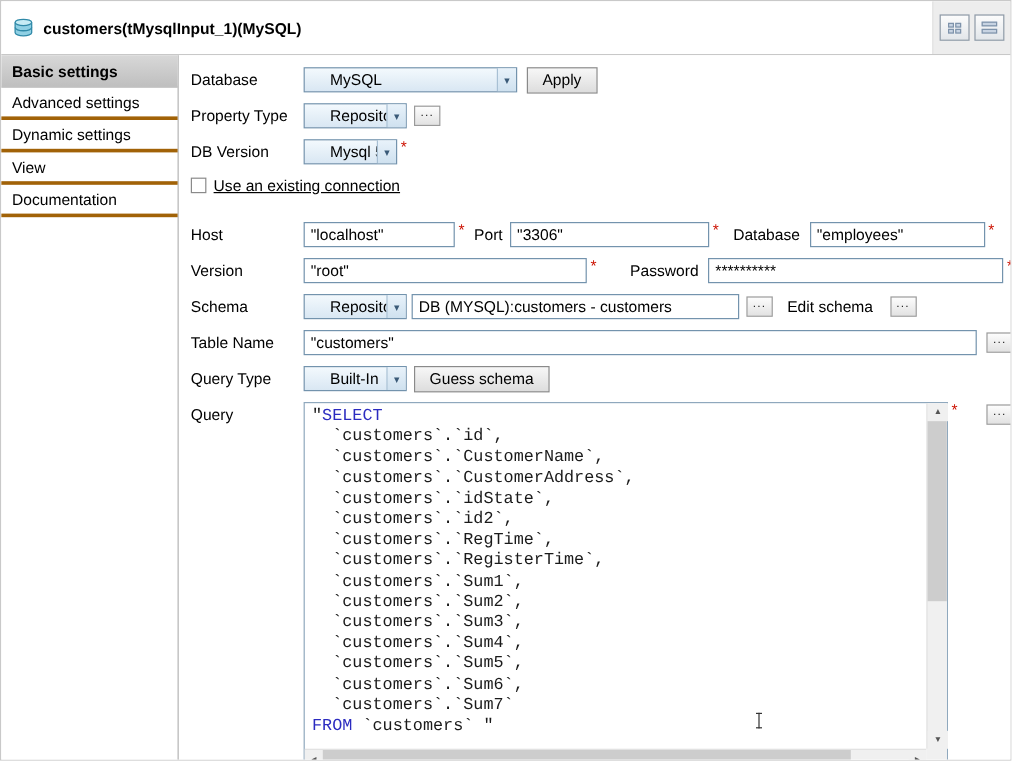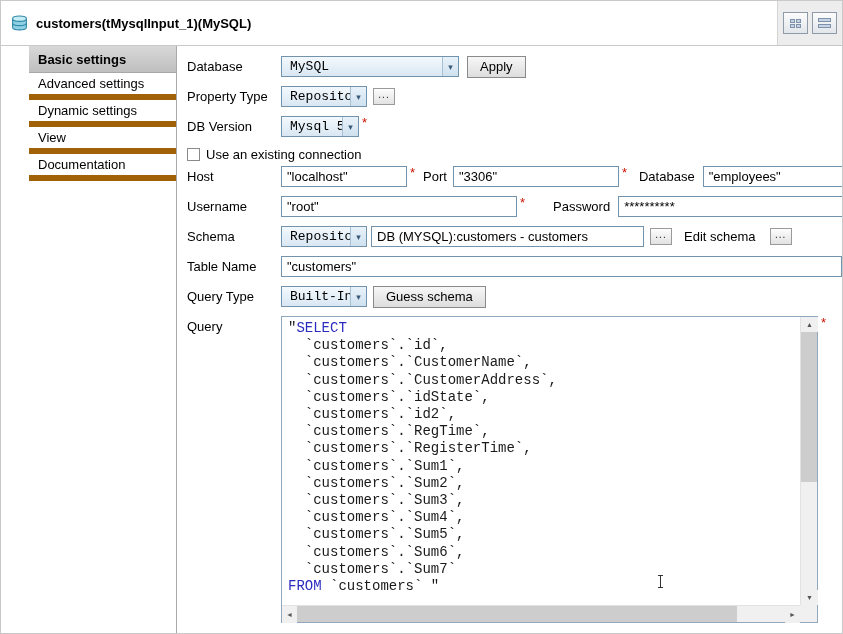--- a/index.html
+++ b/index.html
@@ -15,34 +15,34 @@
   .db-icon { display:flex; align-items:center; }
   .header-side { width:64px; background:#ededed; display:flex; align-items:center; justify-content:center; gap:4px; }
   .hbtn { width:25px; height:22px; border:1px solid #8f9ba8; background:linear-gradient(#fcfcfc,#e2e6ea); display:flex; align-items:center; justify-content:center; cursor:pointer; }
   .ic-grid { display:grid; grid-template-columns:5px 5px; grid-auto-rows:4px; gap:1px; }
   .ic-grid i, .ic-rows i { background:#c7d3e2; border:1px solid #7e93ab; display:block; }
   .ic-rows { display:grid; grid-auto-rows:4px; gap:2px; }
   .ic-rows i { width:13px; }
 
   
   .bodywrap { display:flex; height:588px; }
-  .sidebar { width:148px; border-right:1px solid #a9a9a9; background:#fff; flex-shrink:0;margin-left:28px; }
-  .side-item { height:27px; display:flex; align-items:center; padding:0 9px; font-size:13px; border-bottom:6px solid #a16207; cursor:default; }
+  .sidebar { width:148px; border-right:1px solid #a9a9a9; background:#fff; flex-shrink:0; }
+  .side-item { height:27px; display:flex; align-items:center; padding:0 9px; font-size:13px; border-bottom:3px solid #a16207; cursor:default; }
   .side-item.active { background:linear-gradient(#d8d8d8, var(--selected-tab-gray,#bfbfbf)); font-weight:bold; border-bottom:1px solid #a8a8a8; }
 
   .content { flex:1; padding:10px 8px 0 10px; background:#fff; }
   .row { display:flex; align-items:center; height:21px; margin-bottom:9px; }
-  .row.chk { height:16px; margin-bottom:4px; }
+  .row.chk { height:16px; margin-bottom:23px;text-decoration:underline; }
   .row.qrow { align-items:flex-start; height:auto; margin-bottom:0; }
   .lbl { width:94px; flex-shrink:0; font-size:13px; }
   .inlbl { font-size:13px; }
 
   
   .combo { display:inline-flex; align-items:center; height:21px; border:1px solid #7393ad; background:linear-gradient(#f3f9fd,#d9e7f3); cursor:pointer; flex-shrink:0; }
-  .combo .txt { flex:1; padding:0 8px; font-size:13px; white-space:nowrap; overflow:hidden;font-family:Liberation Mono, monospace; }
+  .combo .txt { flex:1; padding:0 21px; font-size:13px; white-space:nowrap; overflow:hidden; }
   .combo .arr { width:16px; align-self:stretch; display:flex; align-items:center; justify-content:center; font-size:9px; color:#3a5a78; border-left:1px solid #a8c0d4; background:linear-gradient(#e8f2fa,#cfe1ef); }
   .w178 { width:178px; } .w86 { width:86px; } .w78 { width:78px; }
 
   .tf { height:21px; border:1px solid #7393ad; padding:0 5px; font:13px "Liberation Sans",sans-serif; background:#fff; color:#000; }
   .fw126 { width:126px; } .fw166 { width:166px; } .fw146 { width:146px; }
   .fw236 { width:236px; } .fw246 { width:246px; } .fw273 { width:273px; }
   .grow { flex:1; min-width:0; }
 
   .btn { height:22px; border:1px solid #8a8a8a; background:linear-gradient(#f7f7f7,#dddddd); font:13px "Liberation Sans",sans-serif; padding:0 12px; cursor:pointer; flex-shrink:0; }
   .mini { width:22px; height:17px; border:1px solid #9a9a9a; background:linear-gradient(#fdfdfd,#e2e2e2); font-size:10px; line-height:8px; letter-spacing:1px; color:#222; cursor:pointer; flex-shrink:0; padding:0 0 4px 0; }
@@ -155,21 +155,21 @@
         <span class="req">*</span>
         <span class="inlbl ml8">Port</span>
         <input class="tf fw166 ml6" value="&quot;3306&quot;" style="">
         <span class="req">*</span>
         <span class="inlbl ml12">Database</span>
         <input class="tf fw146 ml8" value="&quot;employees&quot;" style="">
         <span class="req">*</span>
       </div>
 
       <div class="row">
-        <span class="lbl">Username</span>
+        <span class="lbl">Version</span>
         <input class="tf fw236" value="&quot;root&quot;" style="">
         <span class="req">*</span>
         <span class="inlbl ml16">Password</span>
         <input class="tf fw246 ml8" value="**********" style="">
         <span class="req">*</span>
       </div>
 
       <div class="row">
         <span class="lbl">Schema</span>
         <div class="combo w86">

